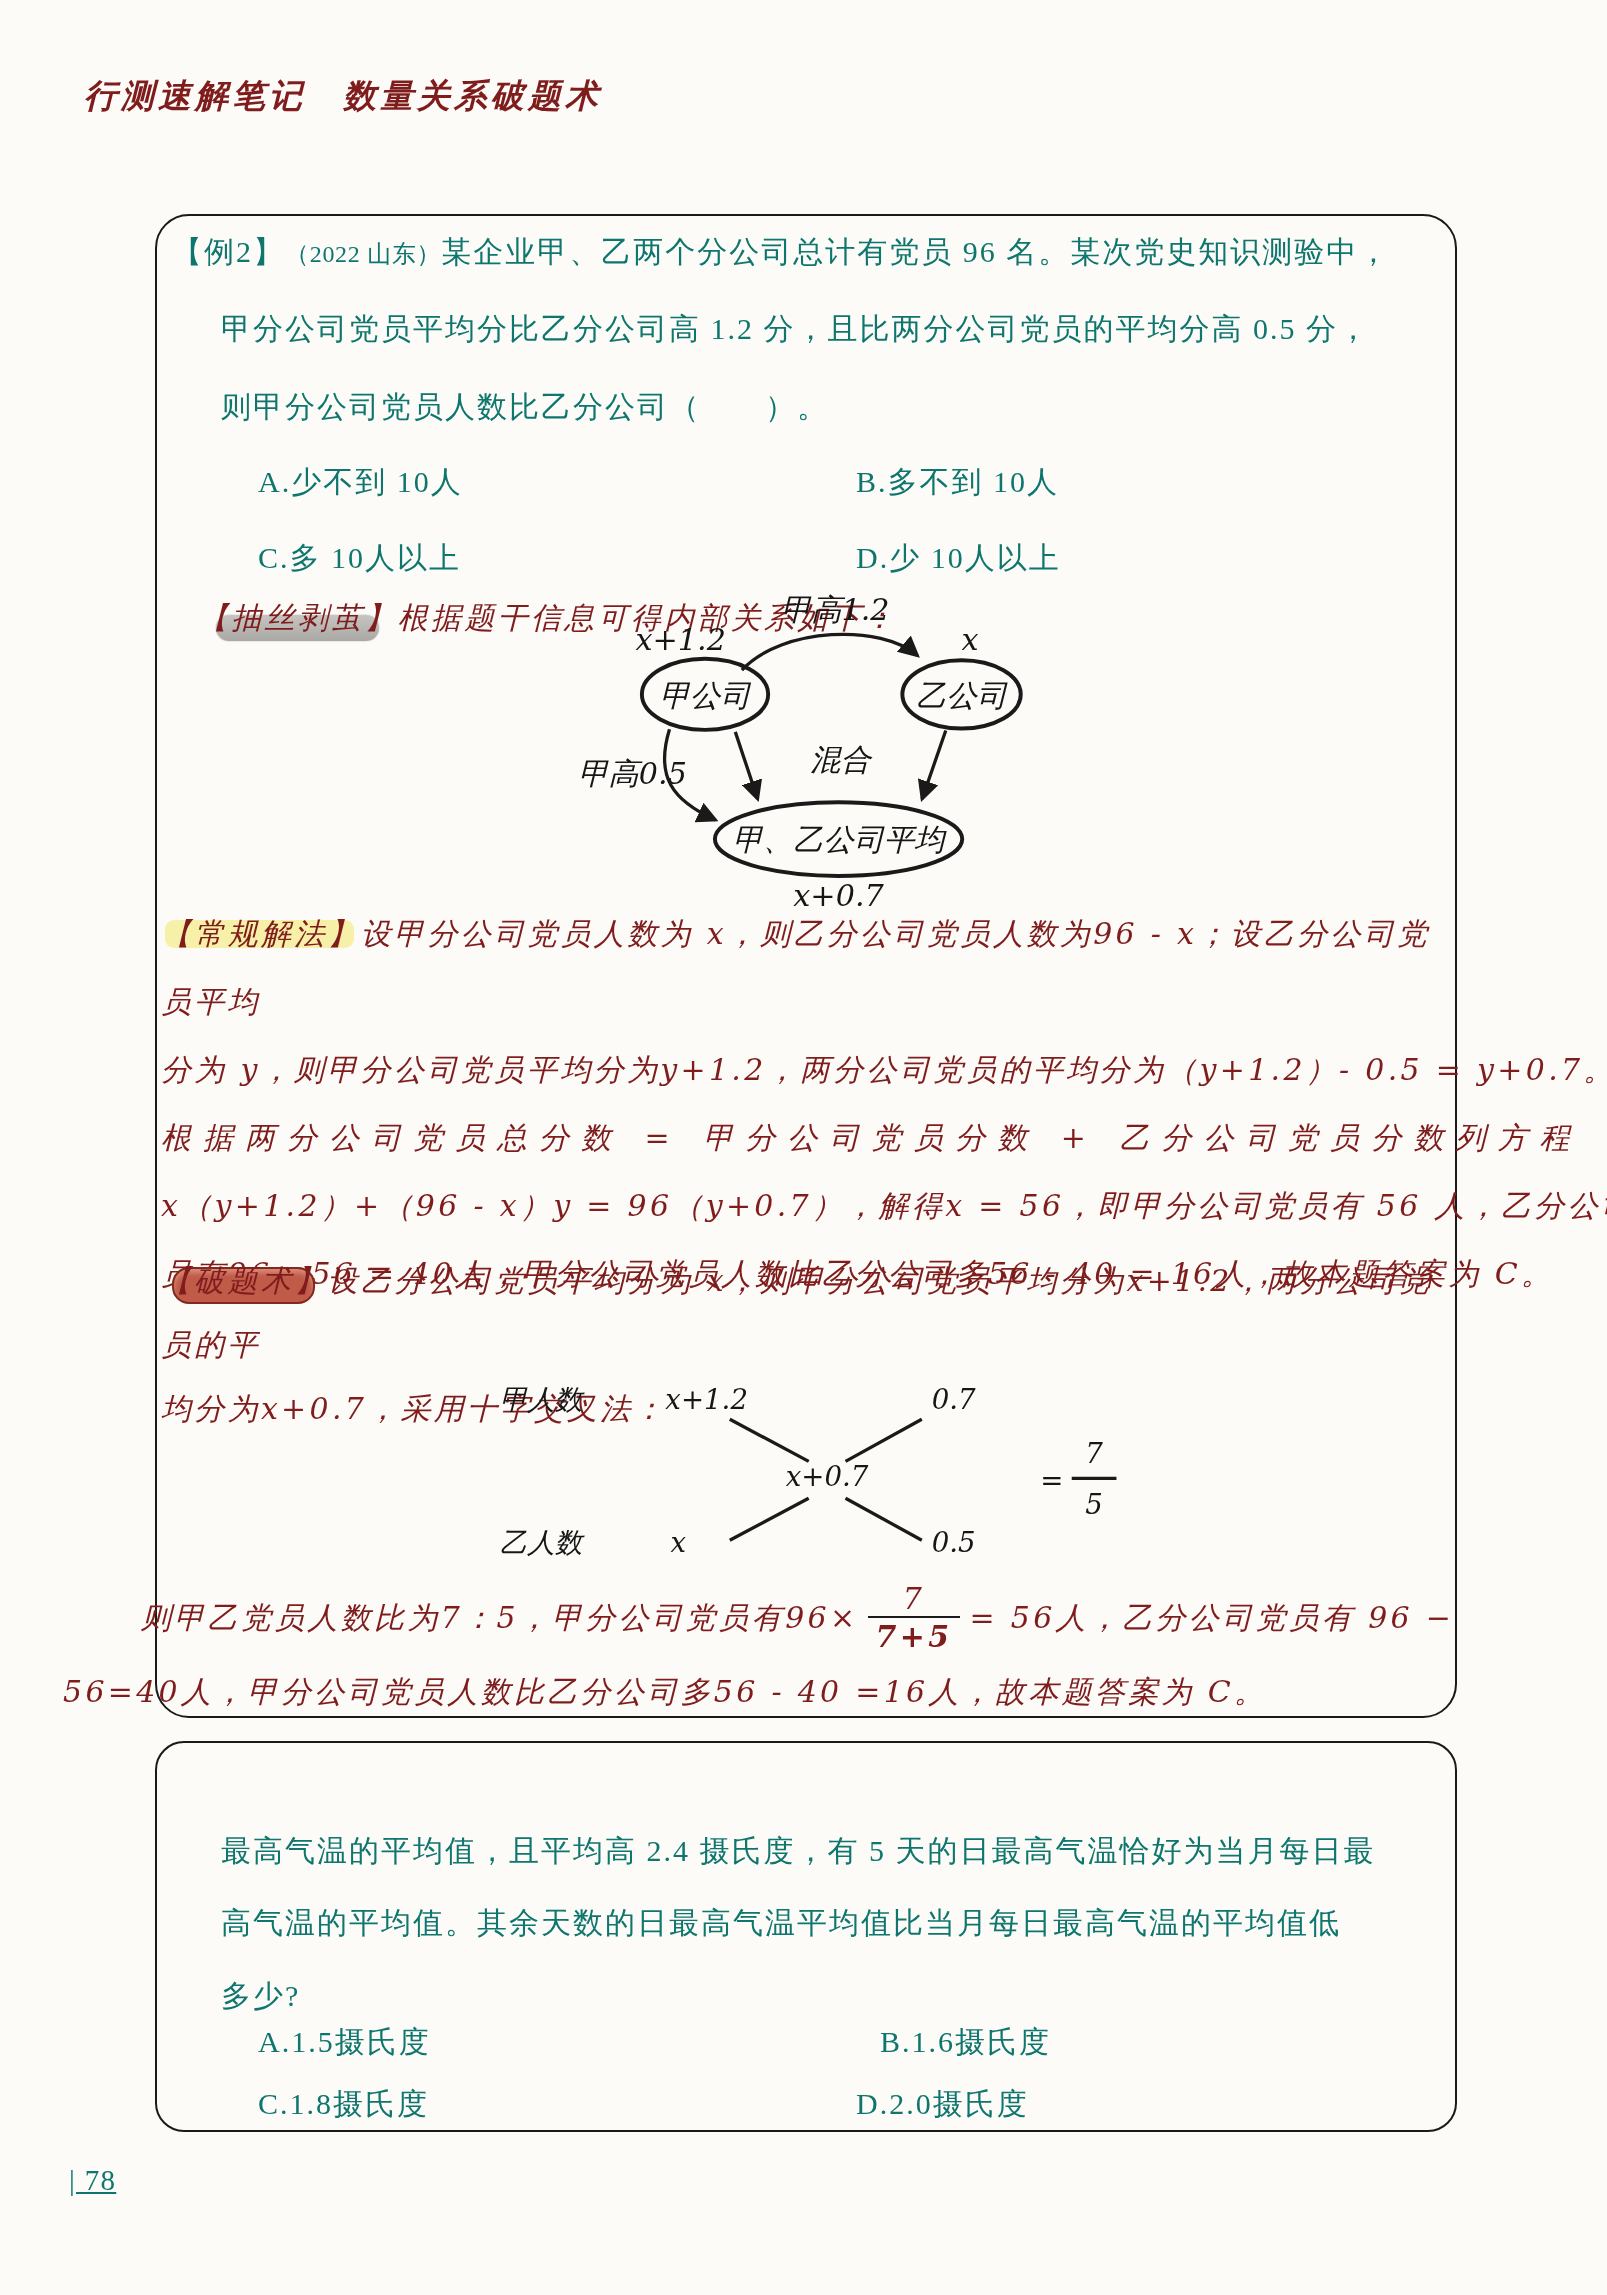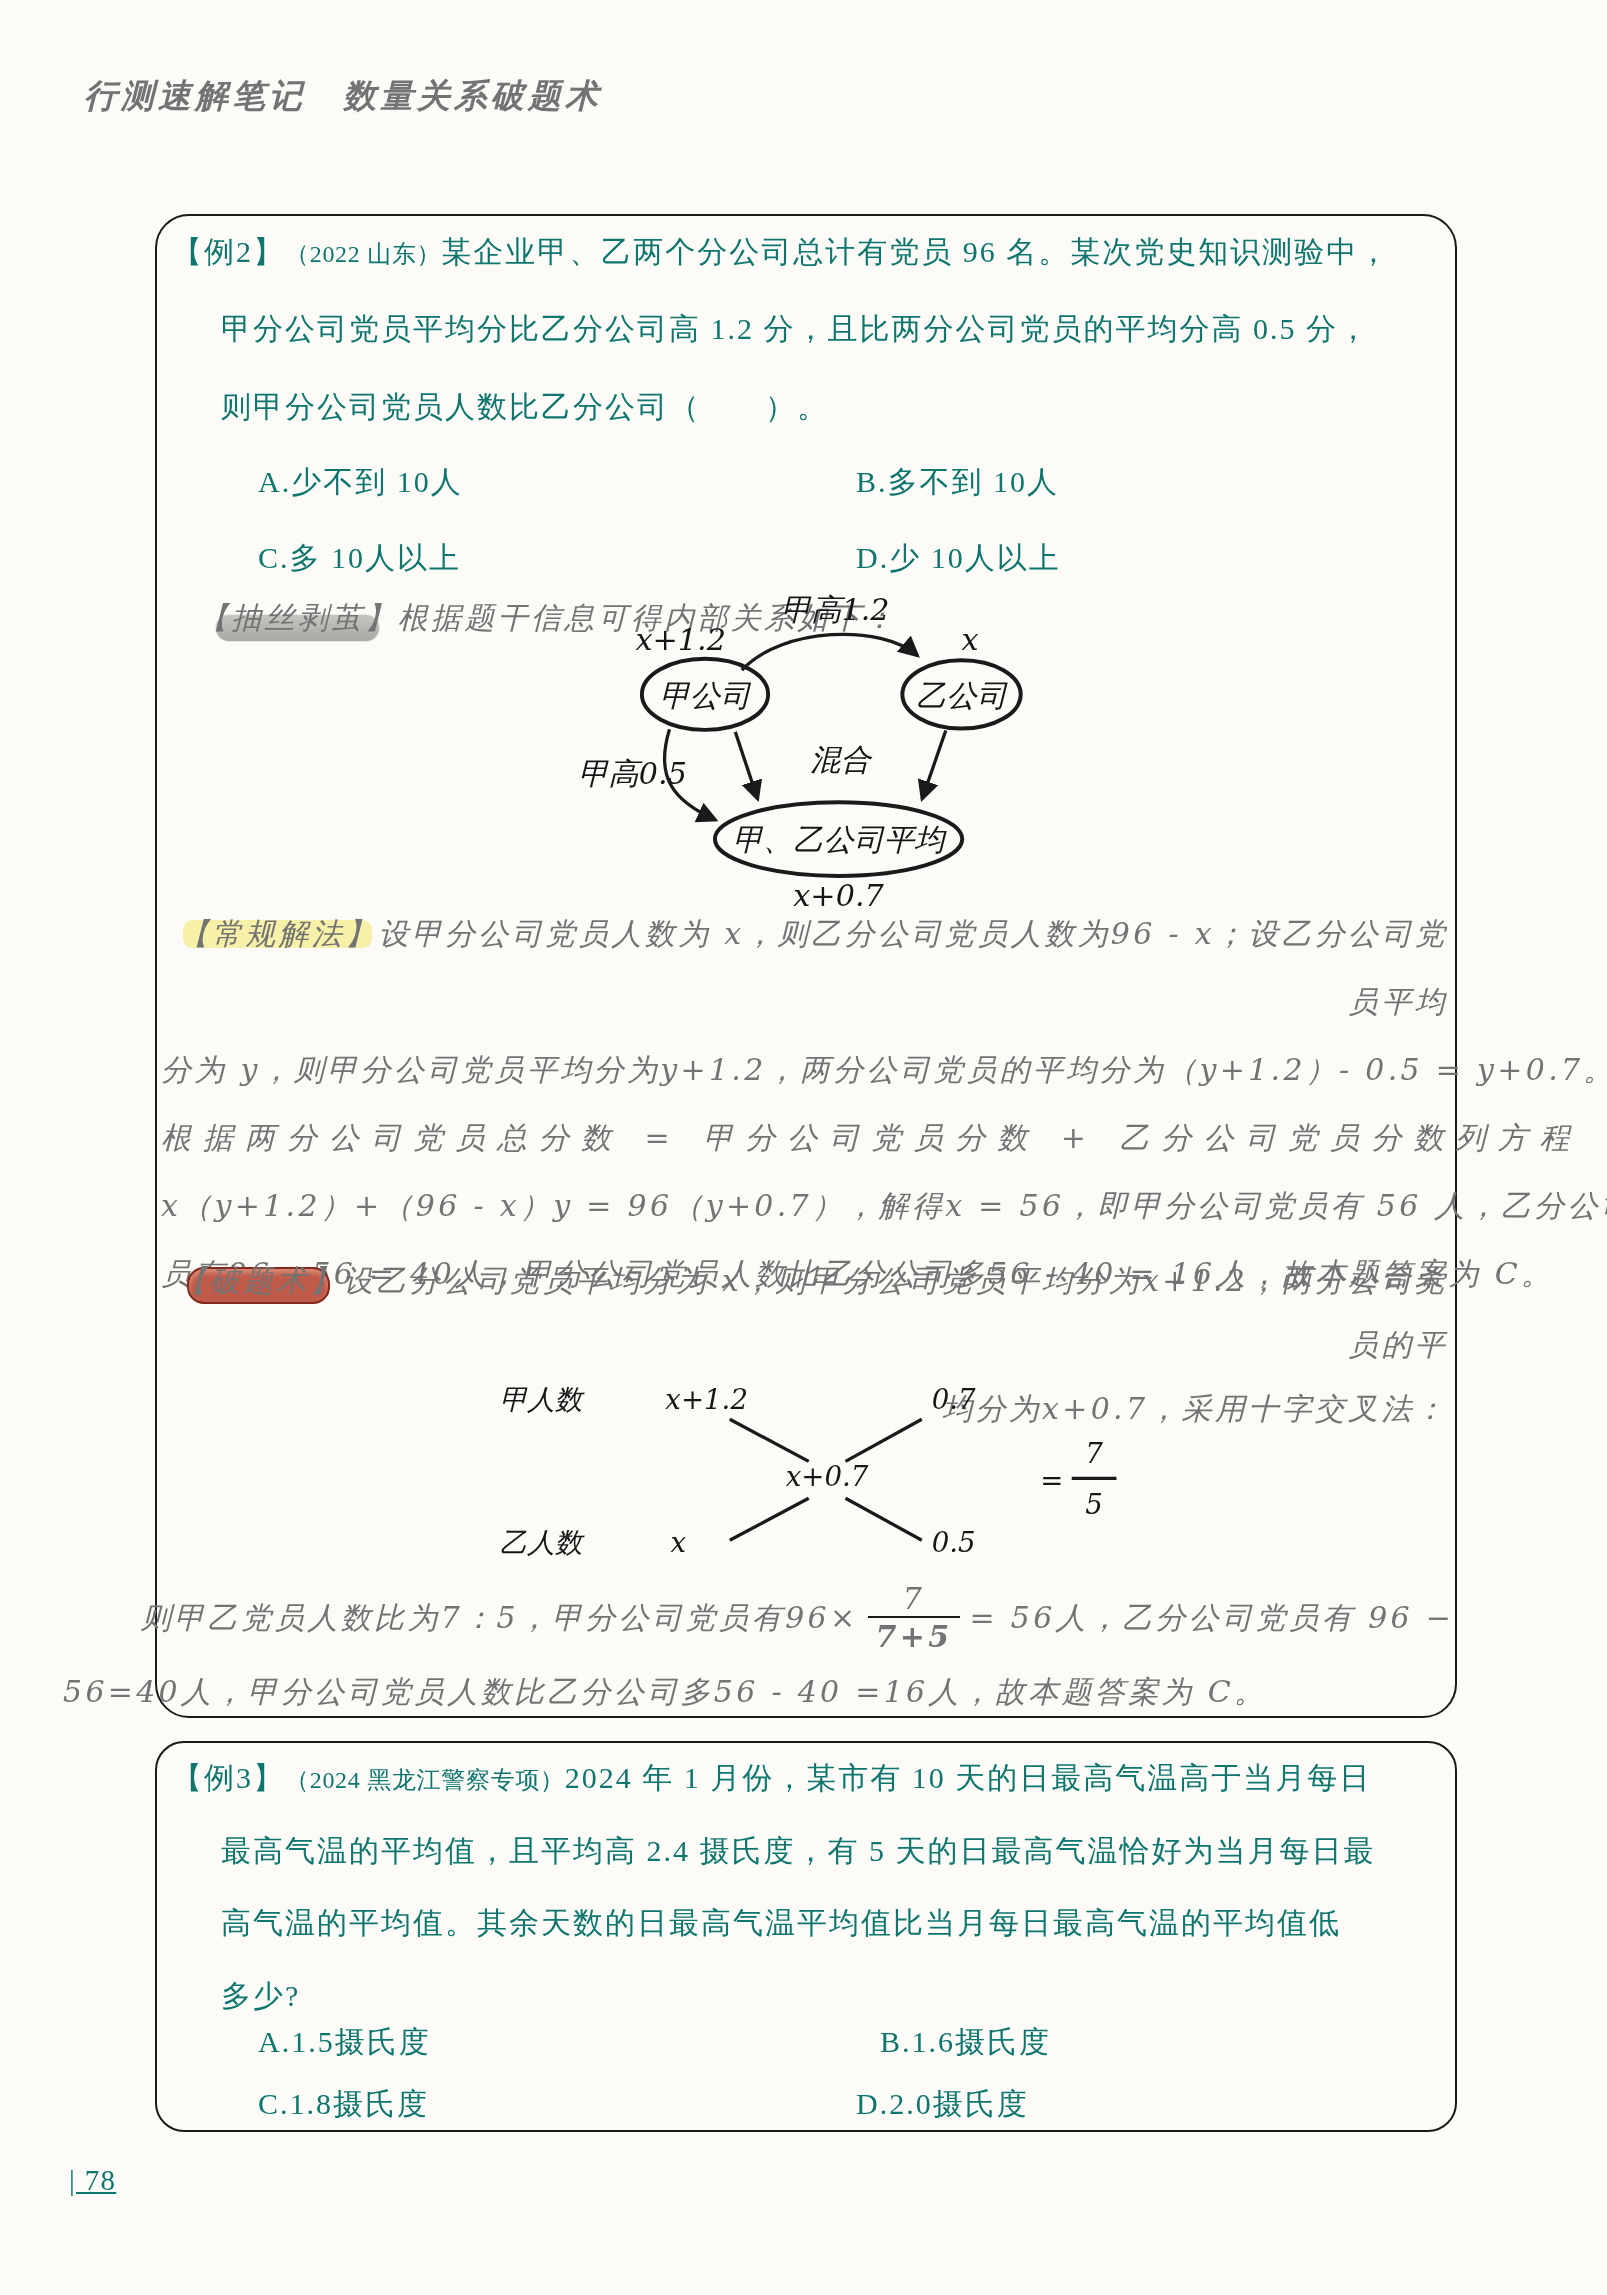--- a/index.html
+++ b/index.html
@@ -7,21 +7,21 @@
     position:relative;
     width:1607px;height:2295px;
     background:#fcfbf8;
     overflow:hidden;
     font-family:"Liberation Serif","DejaVu Serif",serif;
     color:#1b1b1b;
   }
   .t{position:absolute;white-space:nowrap;}
   .print{font-family:"Liberation Serif","DejaVu Serif",serif;font-size:30px;letter-spacing:2px;color:#0f766e;}
   .print-sm{font-size:24px;letter-spacing:0.7px;}
-  .hand{font-family:"DejaVu Serif","Liberation Serif",serif;font-style:italic;font-size:30px;letter-spacing:3.3px;color:#737373;text-align:right;}
+  .hand{font-family:"DejaVu Serif","Liberation Serif",serif;font-style:italic;font-size:30px;letter-spacing:3.3px;color:#7f1d1d;}
   .spread{letter-spacing:12px;}
   .box{position:absolute;border:2.6px solid #1a1a1a;border-radius:34px;background:transparent;}
   .tag{position:relative;display:inline-block;}
   .tag .bg{position:absolute;z-index:0;}
   .tag .txt{position:relative;z-index:1;}
   .bg-gray{left:18.4px;right:18.4px;top:17px;height:26px;border-radius:14.5px;
     background:linear-gradient(#c6c5c1,#a9a8a4);box-shadow:0 0 1.3px #8f8e8a;}
   .bg-yellow{left:4px;right:6.6px;top:20px;height:28px;border-radius:9.2px;background:#f6f0a9;}
   .bg-red{left:10.5px;right:13px;top:18.4px;height:33px;border-radius:17px;
     background:#c05a49;border:2.6px solid #83291e;box-shadow:inset 0 4px 5.3px #d98a77;}
@@ -144,23 +144,20 @@
     <span class="frac">
       <span class="num">7</span>
       <span class="den">7+5</span>
     </span>
     <span>= 56人，乙分公司党员有 96 −</span>
   </div>
   <div class="t hand" style="left:63px;top:1672px;">56=40人，甲分公司党员人数比乙分公司多56 - 40 =16人，故本题答案为 C。</div>
 
   <div class="box" style="left:155px;top:1741px;width:1298px;height:387px;border-radius:29px;"></div>
 
-  <div class="t print" style="left:172px;top:1758px;">
-    <span>【例3】</span><span class="print-sm">（2024 黑龙江警察专项）</span><span>2024 年 1 月份，某市有 10 天的日最高气温高于当月每日</span>
-  </div>
   <div class="t print" style="left:221px;top:1831px;">最高气温的平均值，且平均高 2.4 摄氏度，有 5 天的日最高气温恰好为当月每日最</div>
   <div class="t print" style="left:221px;top:1903px;">高气温的平均值。其余天数的日最高气温平均值比当月每日最高气温的平均值低</div>
   <div class="t print" style="left:221px;top:1976px;">多少?</div>
 
   <div class="t print opt" style="left:258px;top:2022px;">A.1.5摄氏度</div>
   <div class="t print opt" style="left:880px;top:2022px;">B.1.6摄氏度</div>
   <div class="t print opt" style="left:258px;top:2084px;">C.1.8摄氏度</div>
   <div class="t print opt" style="left:856px;top:2084px;">D.2.0摄氏度</div>
 
   <div class="t print footer" style="left:69px;top:2164px;">| 78</div>

